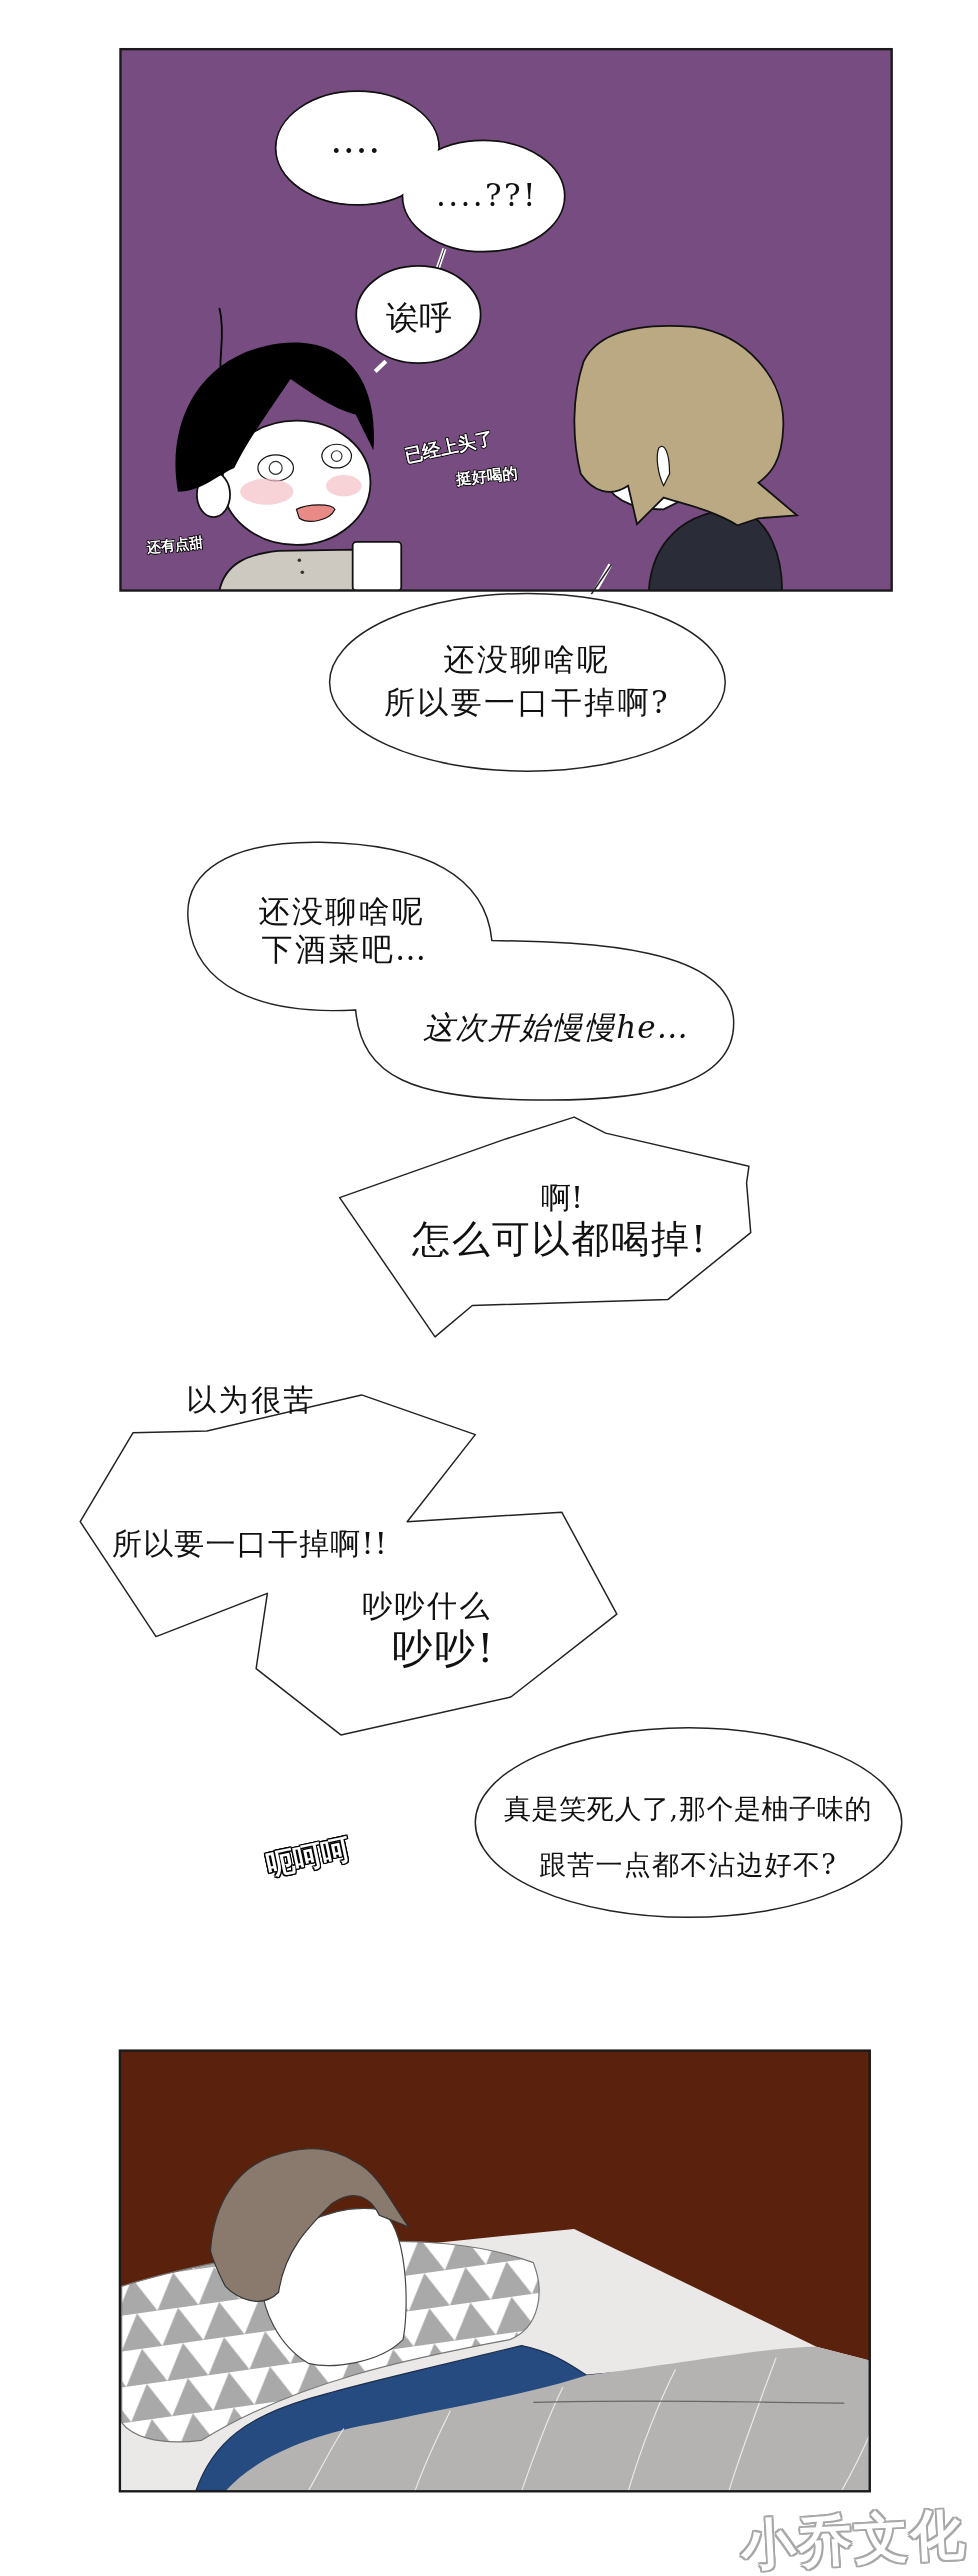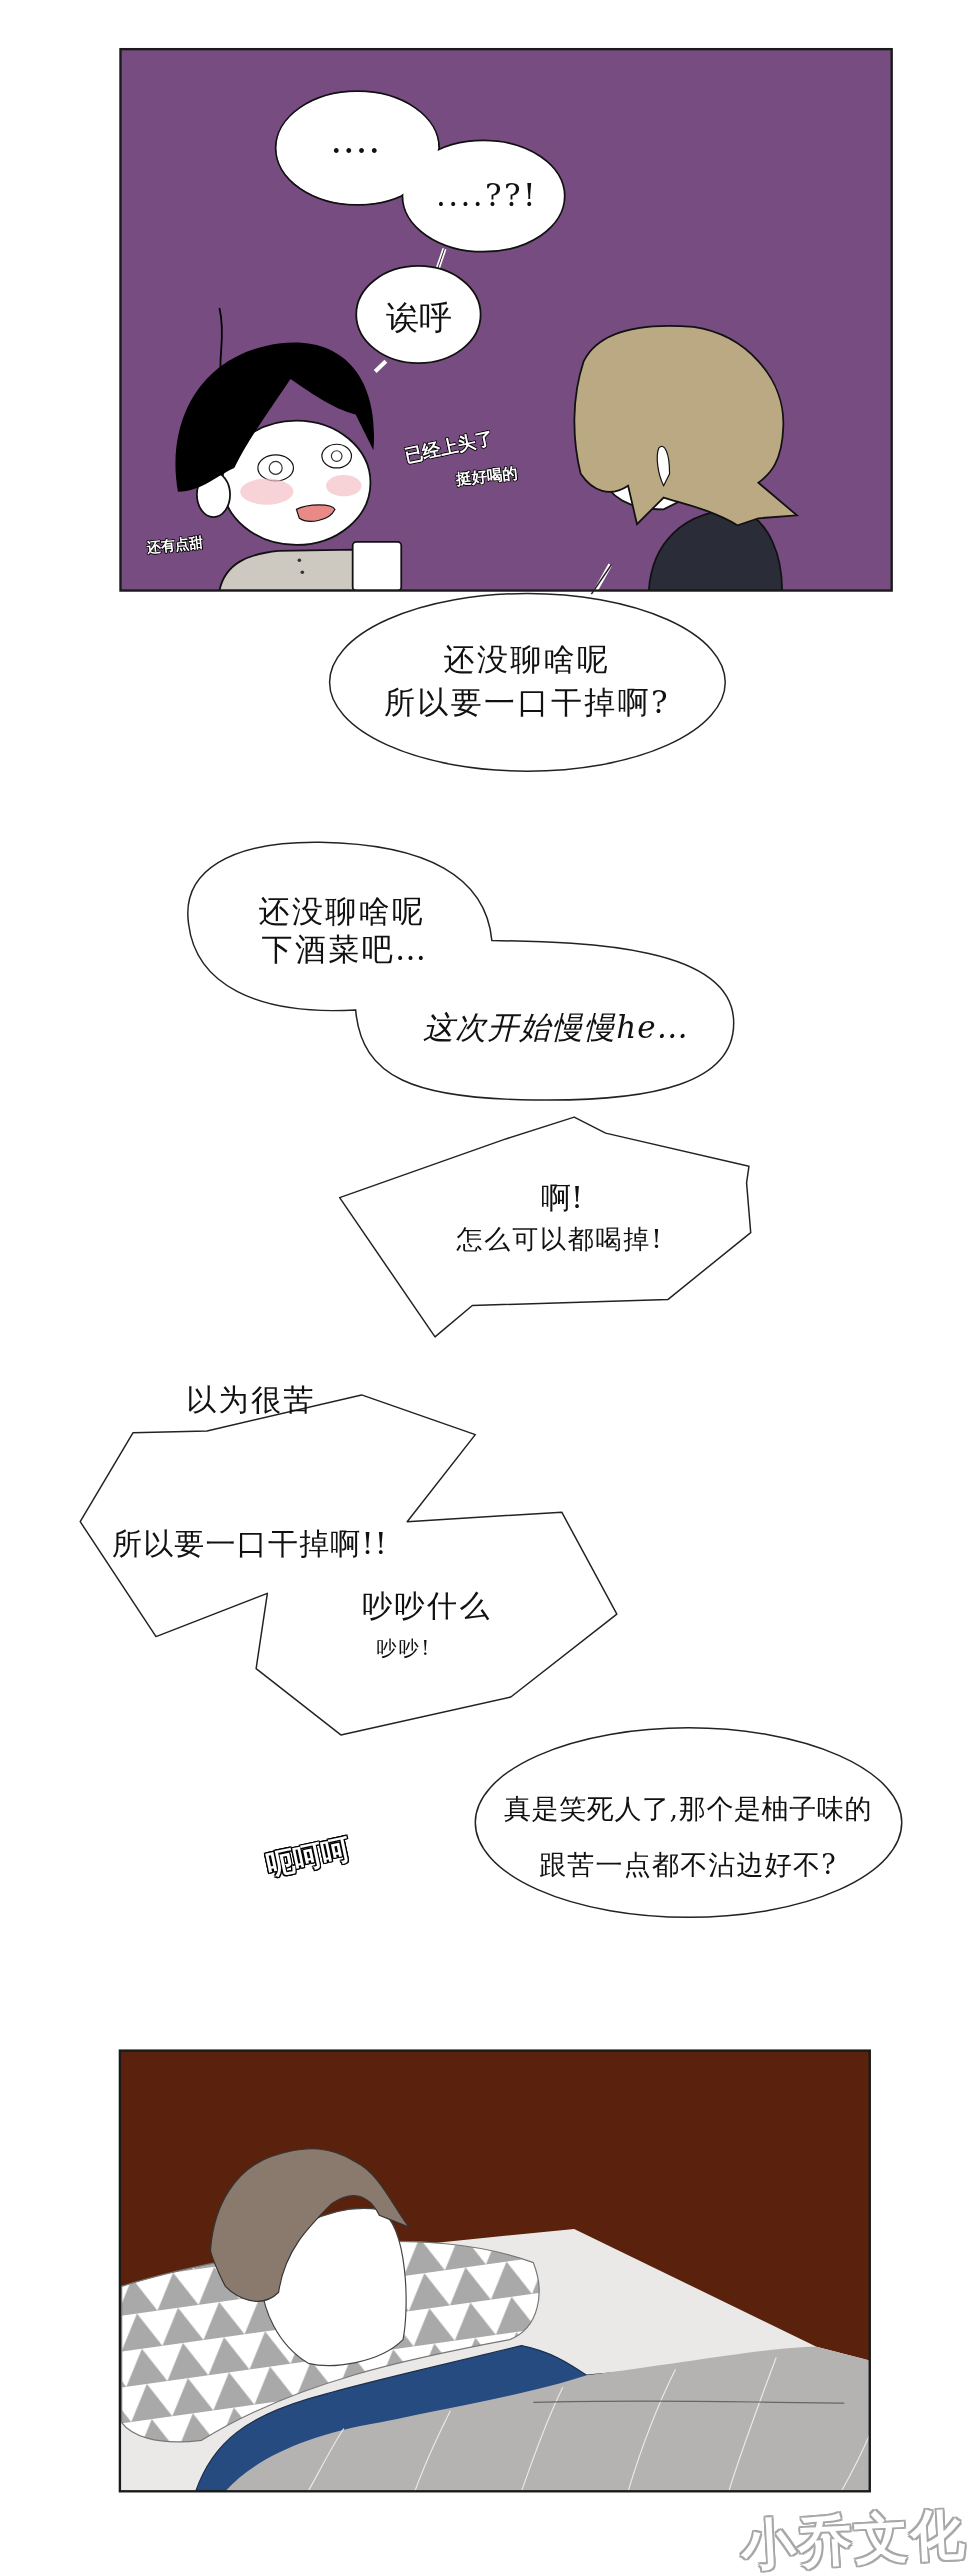--- a/index.html
+++ b/index.html
@@ -156,26 +156,26 @@
   <div class="txt sfx-small" style="left:175px; top:545px; font-size:14.2px; transform:translate(-50%,-50%) rotate(-6deg);">还有点甜</div>
 
   <div class="txt dialog" style="left:527px; top:659px; font-size:31px; letter-spacing:2.4px;">还没聊啥呢</div>
   <div class="txt dialog" style="left:527px; top:702px; font-size:31px; letter-spacing:2.4px;">所以要一口干掉啊?</div>
 
   <div class="txt dialog" style="left:342px; top:911px; font-size:31px; letter-spacing:2.4px;">还没聊啥呢</div>
   <div class="txt dialog" style="left:345px; top:949px; font-size:31px; letter-spacing:2.4px;">下酒菜吧…</div>
   <div class="txt dialog" style="left:556px; top:1027px; font-size:31px; letter-spacing:1.2px;font-style:italic;">这次开始慢慢he…</div>
 
   <div class="txt dialog" style="left:562px; top:1198px; font-size:30px;">啊!</div>
-  <div class="txt dialog" style="left:560px; top:1239px; font-size:26px; letter-spacing:1.8px;">怎么可以都喝掉!</div>
+  <div class="txt dialog" style="left:560px; top:1239px; font-size:38px; letter-spacing:1.8px;">怎么可以都喝掉!</div>
 
   <div class="txt dialog" style="left:251px; top:1400px; font-size:30px; letter-spacing:2.4px;">以为很苦</div>
   <div class="txt dialog" style="left:250px; top:1544px; font-size:30px; letter-spacing:1.2px;">所以要一口干掉啊!!</div>
   <div class="txt dialog" style="left:427px; top:1606px; font-size:30px; letter-spacing:2.4px;">吵吵什么</div>
-  <div class="txt dialog" style="left:404px; top:1648px; font-size:20px; letter-spacing:2.4px;">吵吵!</div>
+  <div class="txt dialog" style="left:444px; top:1648px; font-size:40px; letter-spacing:2.4px;">吵吵!</div>
 
   <div class="txt sfx-outline" style="left:308px; top:1858px; font-size:28.4px; transform:translate(-50%,-50%) rotate(-12deg);">呃呵呵</div>
 
   <div class="txt dialog" style="left:688px; top:1808px; font-size:27px; letter-spacing:0.6px;">真是笑死人了,那个是柚子味的</div>
   <div class="txt dialog" style="left:688px; top:1844px; font-size:27px; letter-spacing:1.2px;margin-top:20px;">跟苦一点都不沾边好不?</div>
 
   <div class="txt watermark" style="left:854px; top:2540px; font-size:54px; letter-spacing:2.4px; transform:translate(-50%,-50%) rotate(-3deg);">小乔文化</div>
 
 </div>
 

